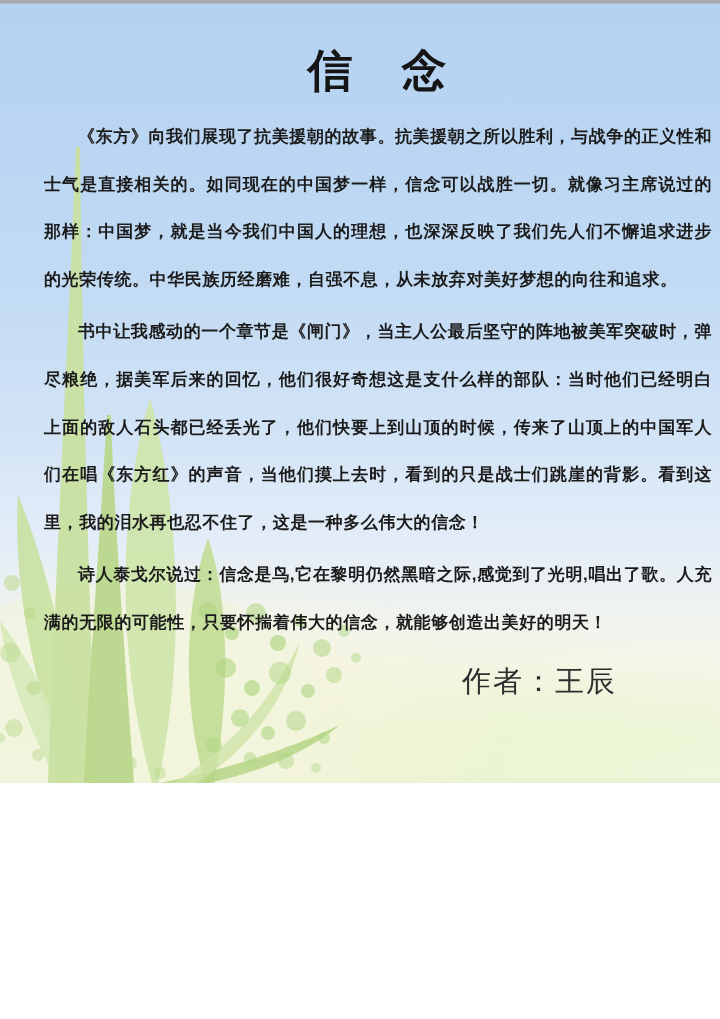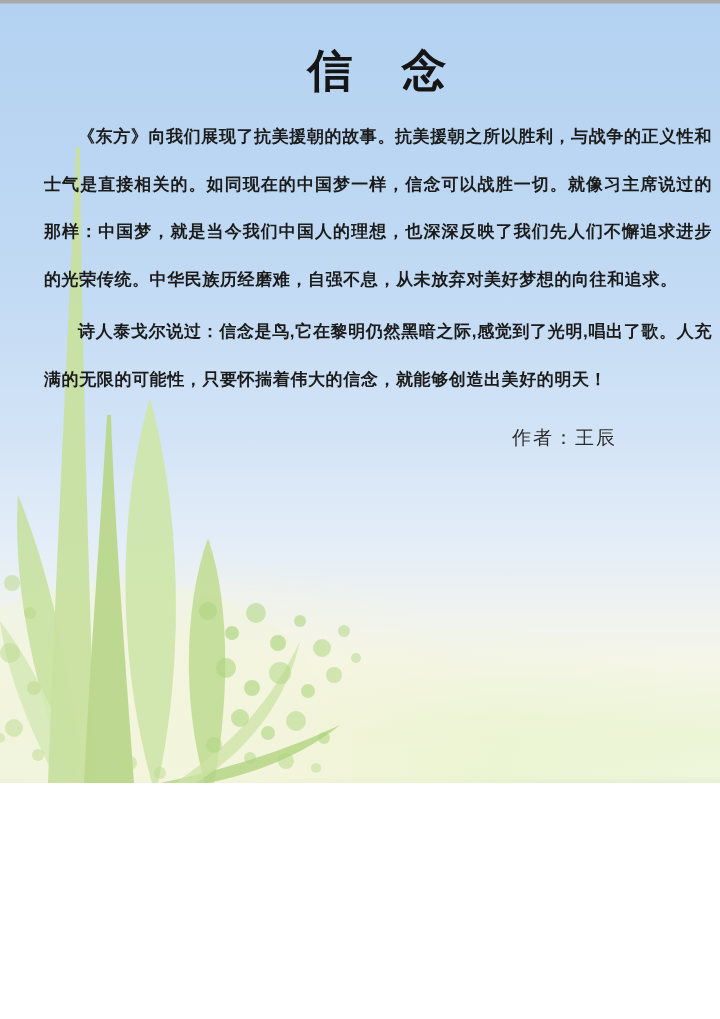--- a/index.html
+++ b/index.html
@@ -54,21 +54,21 @@
     text-justify: inter-character;
     text-indent: 2em;
     letter-spacing: 0.6px;
     word-break: break-all;
     color: #1b1b1b;
   }
   .author-line {
     margin-top: 14px;
     padding-right: 95px;
     text-align: right;
-    font-size: 19px;
+    font-size: 29px;
     line-height: 40px;
     font-weight: 400;
     letter-spacing: 2px;
     color: #2e2e2e;
   }
 </style>
 </head>
 <body>
 
 <div class="page">
@@ -124,19 +124,20 @@
       <circle cx="130" cy="620" r="7" opacity="0.5"></circle>
       <circle cx="160" cy="630" r="6" opacity="0.5"></circle>
     </g>
   </svg>
 
   <div class="content">
     <h1 class="doc-title">信　念</h1>
 
     <p class="body-par">《东方》向我们展现了抗美援朝的故事。抗美援朝之所以胜利，与战争的正义性和士气是直接相关的。如同现在的中国梦一样，信念可以战胜一切。就像习主席说过的那样：中国梦，就是当今我们中国人的理想，也深深反映了我们先人们不懈追求进步的光荣传统。中华民族历经磨难，自强不息，从未放弃对美好梦想的向往和追求。</p>
 
+    <p class="body-par">书中让我感动的一个章节是《闸门》，当主人公最后坚守的阵地被美军突破时，弹尽粮绝，据美军后来的回忆，他们很好奇想这是支什么样的部队：当时他们已经明白上面的敌人石头都已经丢光了，他们快要上到山顶的时候，传来了山顶上的中国军人们在唱《东方红》的声音，当他们摸上去时，看到的只是战士们跳崖的背影。看到这里，我的泪水再也忍不住了，这是一种多么伟大的信念！</p>
 
     <p class="body-par">诗人泰戈尔说过：信念是鸟,它在黎明仍然黑暗之际,感觉到了光明,唱出了歌。人充满的无限的可能性，只要怀揣着伟大的信念，就能够创造出美好的明天！</p>
 
     <div class="author-line">作者：王辰</div>
   </div>
 
 </div>
 
 </body></html>

